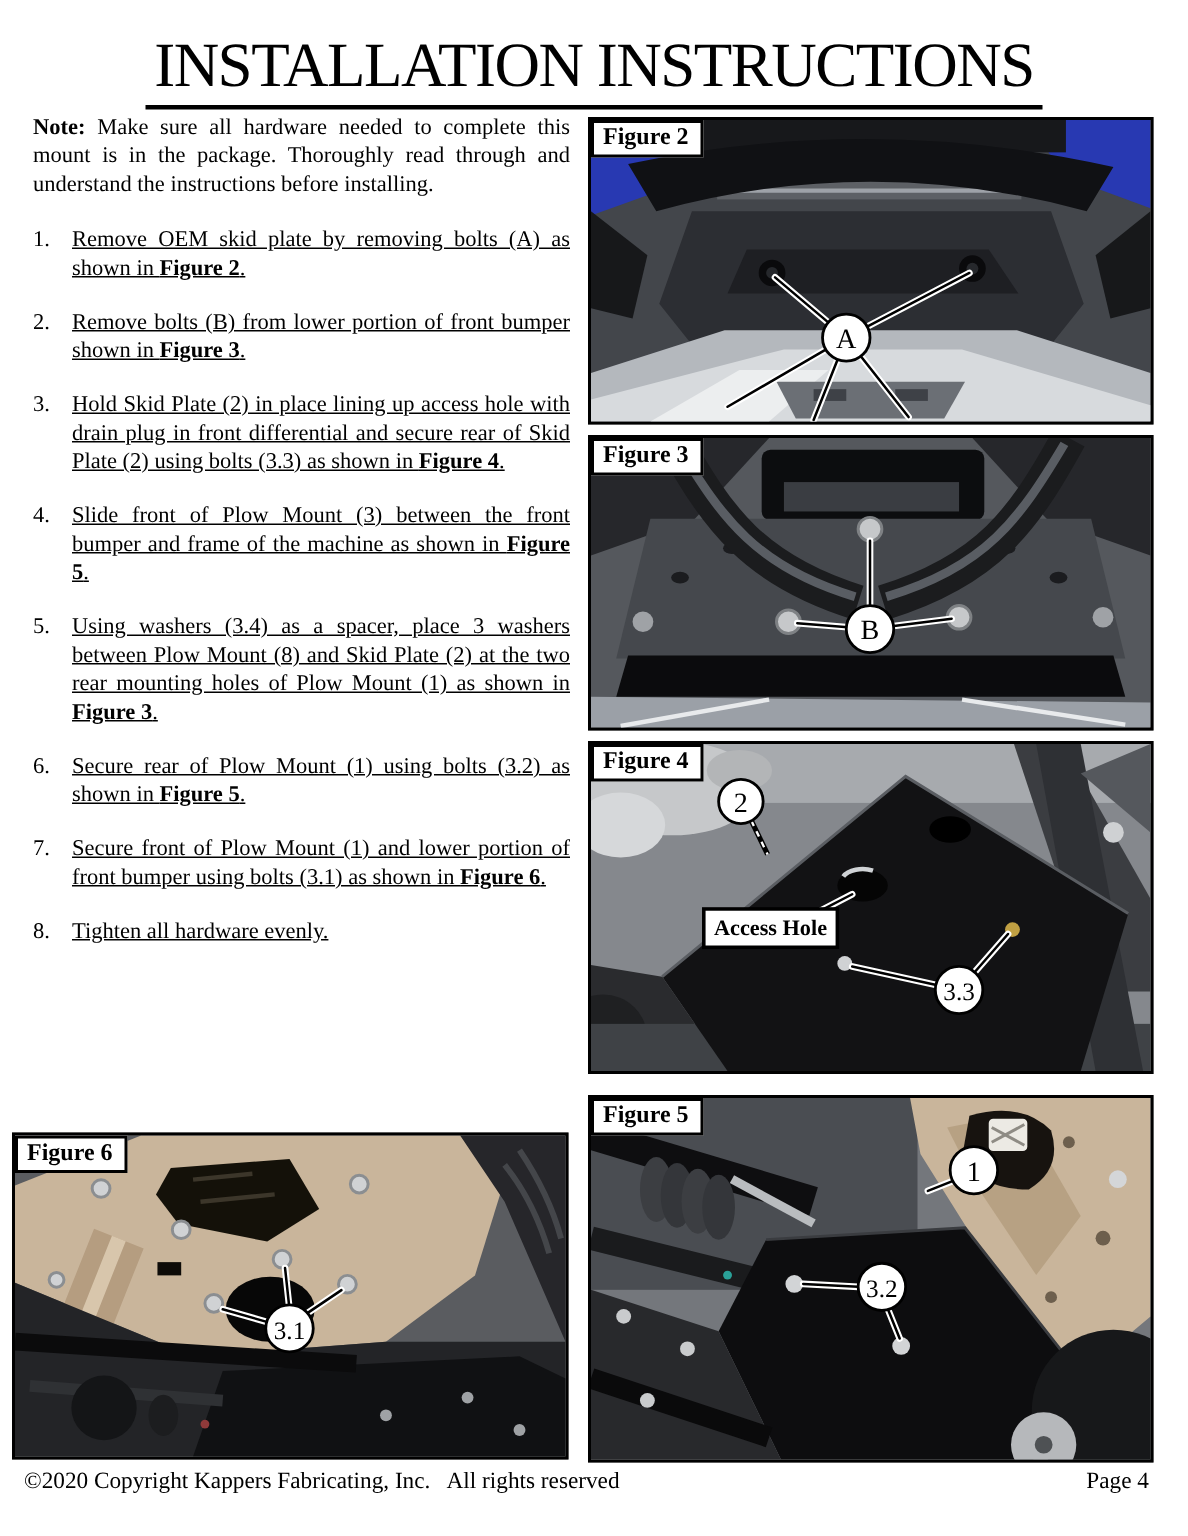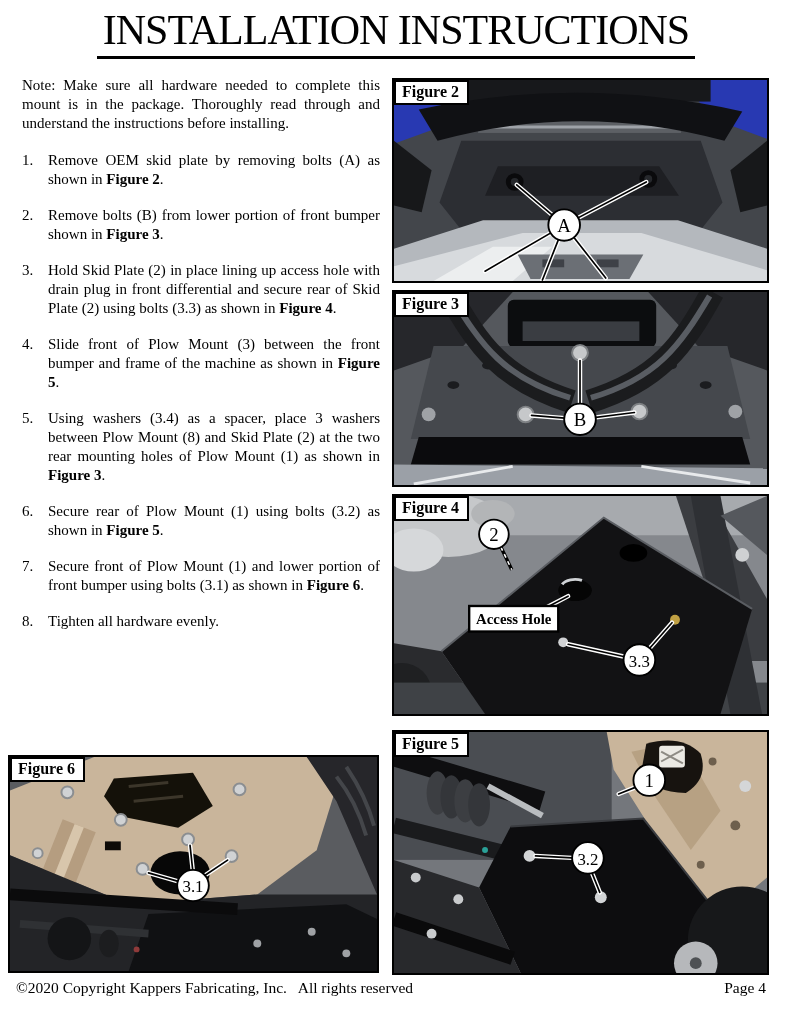--- a/index.html
+++ b/index.html
@@ -1,31 +1,31 @@
 <!DOCTYPE html>
 <html><head>
 <meta charset="utf-8">
 <style>
   html,body{margin:0;padding:0;background:#e8e8e8;}
   #page{position:relative;width:792px;height:1024px;background:#ffffff;margin:0 auto;
         font-family:"Liberation Serif", serif;color:#000;overflow:hidden;}
 
   
-  .title-wrap{position:absolute;top:8px;left:0;width:100%;text-align:center;}
+  .title-wrap{position:absolute;top:22px;left:0;width:100%;text-align:center;}
   .title-wrap h1{display:inline-block;margin:0;font-weight:400;font-size:42px;
                  letter-spacing:-1px;white-space:nowrap;
                  border-bottom:3px solid #000;padding:0 6px 4px 6px;line-height:1.05;}
 
   
   .left-col{position:absolute;left:22px;top:76px;width:358px;font-size:15px;line-height:19px;}
   .note{text-align:justify;margin:0 0 18px 0;}
-  .note b{font-weight:400;}
+  .note b{font-weight:700;}
   .step{display:flex;margin:0 0 17px 0;}
   .step-num{flex:0 0 26px;}
-  .step-body{flex:1;text-align:justify;}
+  .step-body{flex:1;text-align:justify;text-decoration:underline;}
   .figref{font-weight:700;}
 
   
   .figure{position:absolute;border:2px solid #000;box-sizing:border-box;background:#777;}
   .figure svg{display:block;width:100%;height:100%;}
   .fig-label{position:absolute;top:0;left:0;background:#fff;border:2px solid #000;
              font-weight:700;font-size:16px;line-height:18px;padding:1px 8px 2px 6px;z-index:2;}
 
   #fig2{left:392px;top:78px;width:377px;height:205px;}
   #fig3{left:392px;top:290px;width:377px;height:197px;}

